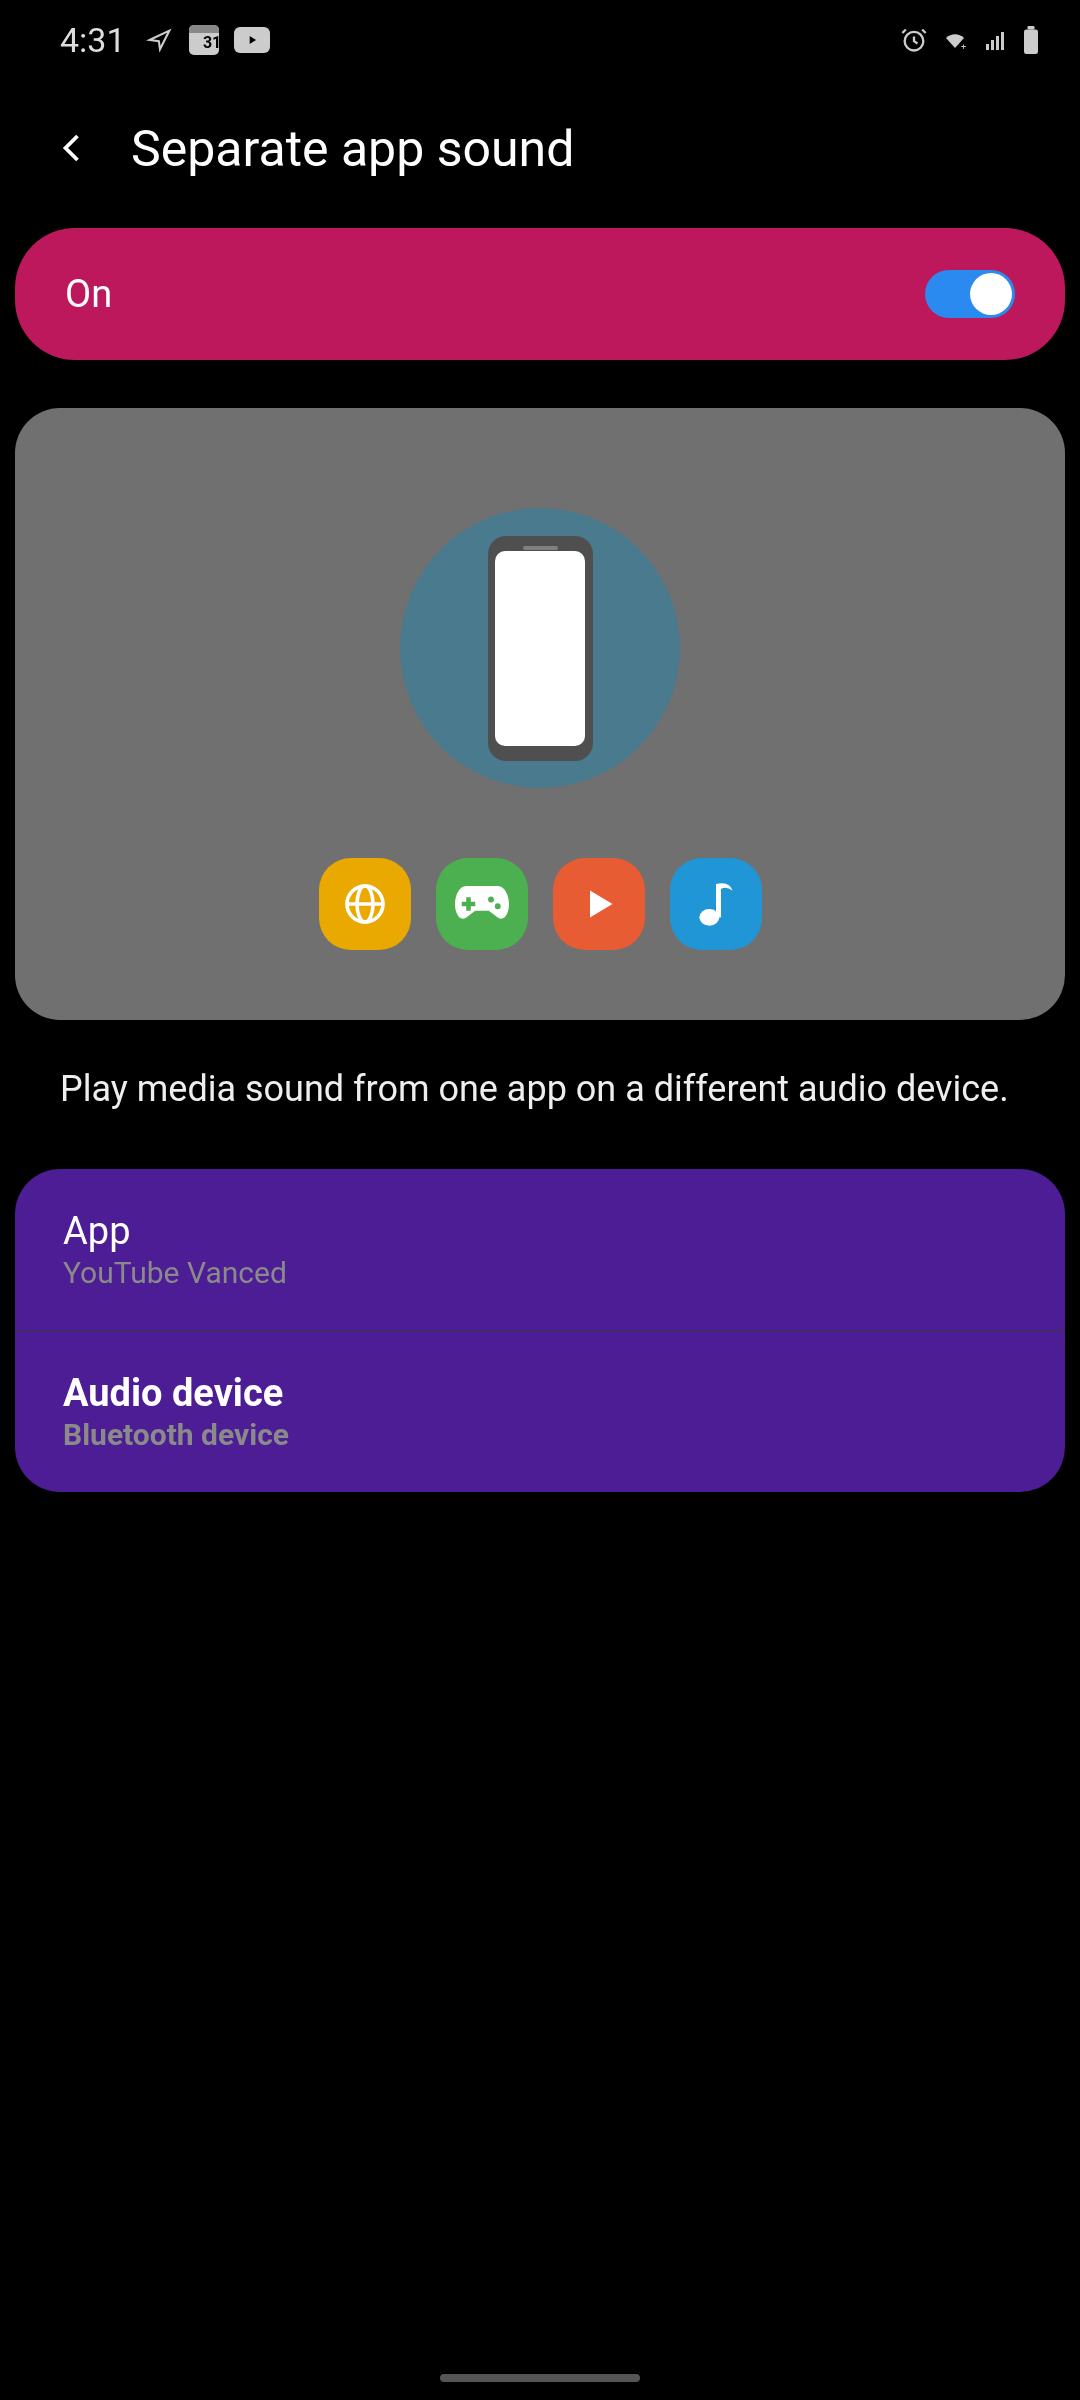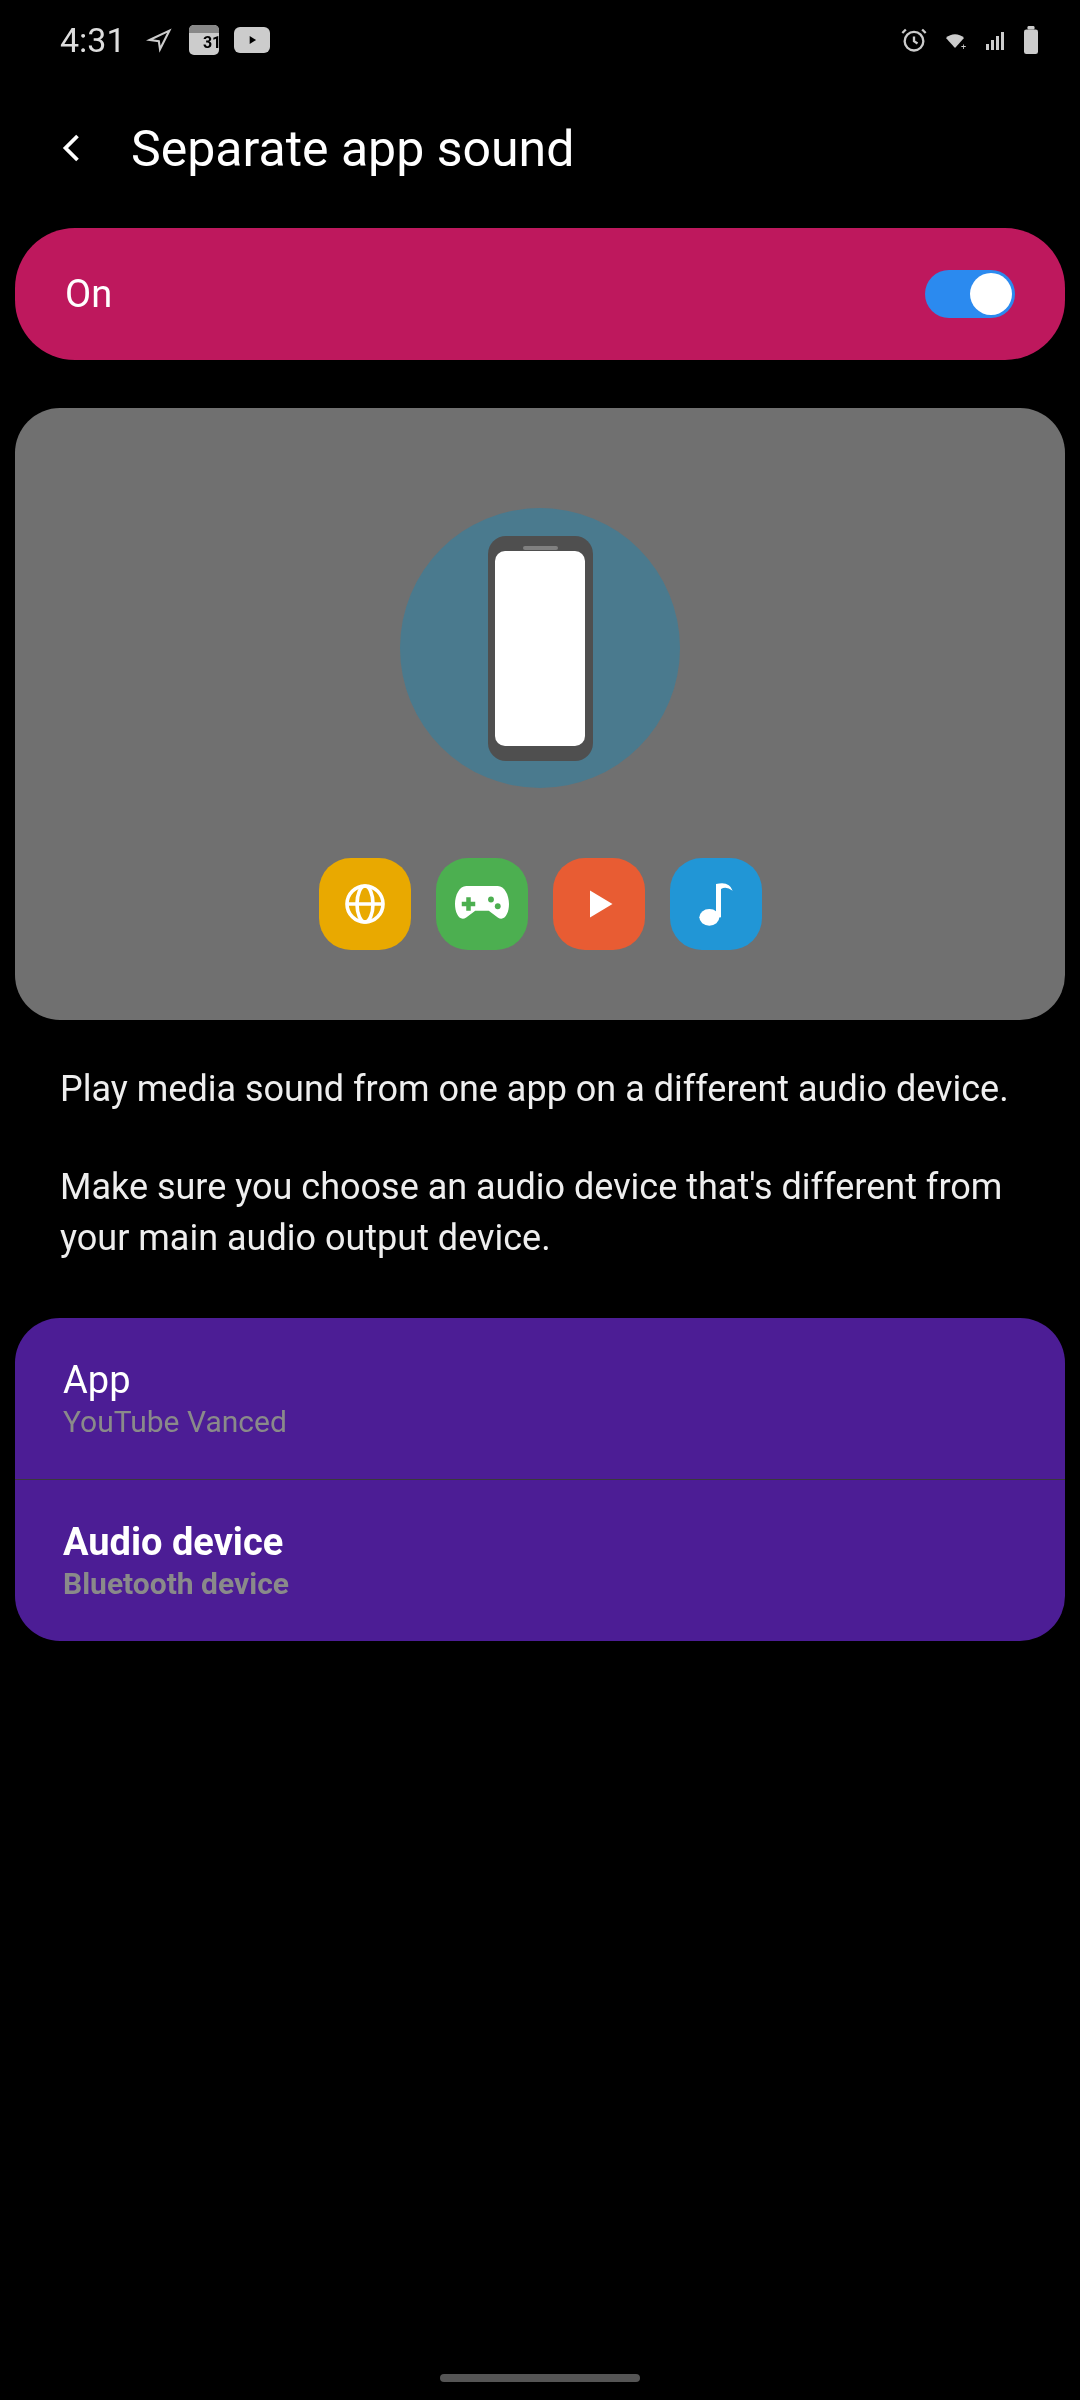--- a/index.html
+++ b/index.html
@@ -336,21 +336,20 @@
         <ellipse cx="8" cy="22" rx="6" ry="5"></ellipse>
         <rect x="12" y="2" width="3" height="20"></rect>
         <path d="M12 2 Q20 0 22 6 Q18 3 15 5 Z"></path>
       </svg>
     </div>
   </div>
 </div>
 
 <div class="description">
   <p>Play media sound from one app on a different audio device.</p>
-  <p>Make sure you choose an audio device that's different from your main audio output device.</p>
 </div>
 
 <div class="settings-card">
   <div class="settings-item">
     <div class="settings-item-title">App</div>
     <div class="settings-item-value">YouTube Vanced</div>
   </div>
   <div class="settings-item">
     <div class="settings-item-title">Audio device</div>
     <div class="settings-item-value">Bluetooth device</div>

